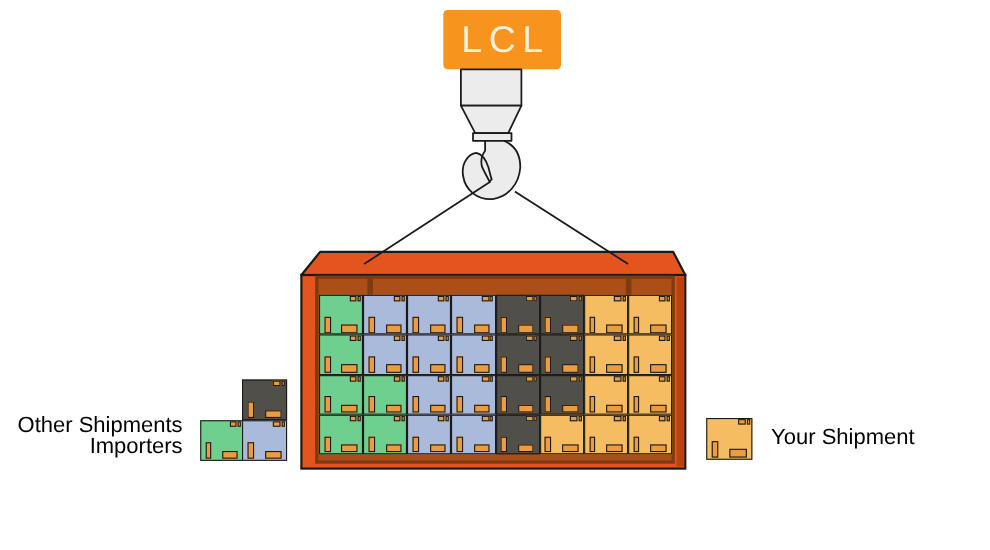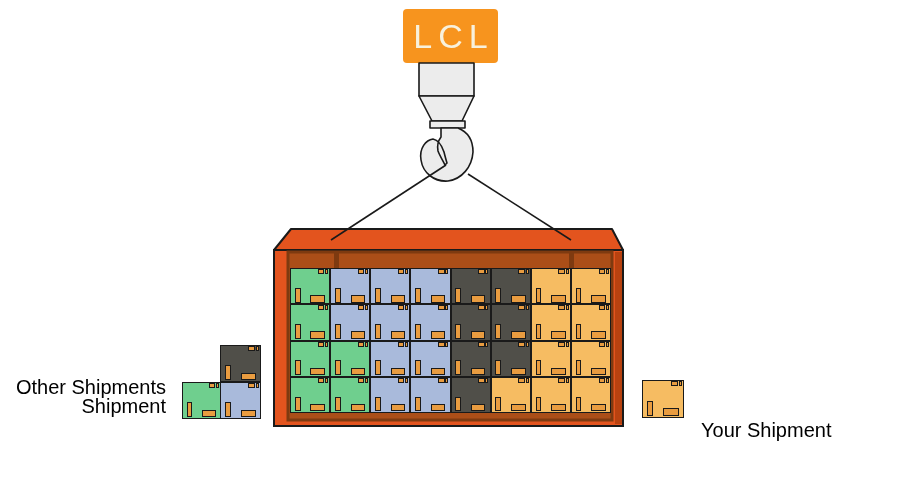--- a/index.html
+++ b/index.html
@@ -4,21 +4,21 @@
 <style>
   html,body{margin:0;padding:0;background:#ffffff;}
   .stage{
     position:relative; width:900px; height:500px; overflow:hidden;
     background:#ffffff; font-family:"Liberation Sans", sans-serif;
   }
   svg{position:absolute; display:block;}
 
   
   .sign{
-    position:absolute; left:403px; top:9px; width:95px; height:54px;
+    position:absolute; left:403px; top:9px; width:107px; height:54px;
     background:var(--sign-bg); border-radius:4px;
     display:flex; align-items:center; justify-content:center;
     color:var(--sign-text); font-size:34px; letter-spacing:6px; padding-left:6px;
     box-sizing:border-box;
   }
 
   
   .hook-metal{fill:var(--hook-fill); stroke:var(--outline); stroke-width:1.6; stroke-linejoin:round;}
   .roof{fill:var(--container); stroke:var(--outline); stroke-width:2; stroke-linejoin:round;}
   .body{fill:var(--container); stroke:var(--outline); stroke-width:2;}
@@ -52,21 +52,21 @@
   .sp-2{left:220px; top:382px; width:41px; height:37px;}           
   .your-box{left:642px; top:380px; width:42px; height:38px;}
 
   
   .label-left{
     position:absolute; left:0; top:378px; width:166px;
     text-align:right; font-size:20px; line-height:19px; color:#000;
   }
   .label-right{
     position:absolute; left:701px; top:387px;
-    font-size:20px; color:#000; white-space:nowrap;margin-top:32px;
+    font-size:20px; color:#000; white-space:nowrap;
   }
 </style>
 </head>
 <body>
 
 <div class="stage">
 
   <div class="sign">
     <span>LCL</span>
   </div>
@@ -317,21 +317,21 @@
       <div class="parcel loose your-box" style="background: rgb(246, 188, 98);">
         <div class="t t-sq1"></div>
         <div class="t t-sq2"></div>
         <div class="t t-v"></div>
         <div class="t t-h"></div>
       </div>
     </div>
 
   <div class="label-left">
     <div>Other Shipments</div>
-    <div>Shipment</div>
+    <div>Importers</div>
   </div>
   <div class="label-right">Your Shipment</div>
 
   <svg style="left:0; top:0; width:900px; height:500px; pointer-events:none;" viewBox="0 0 900 500">
     <line class="cable" x1="446" y1="165" x2="331" y2="240"></line>
     <line class="cable" x1="468" y1="174" x2="571" y2="240"></line>
   </svg>
 
 </div>
 

